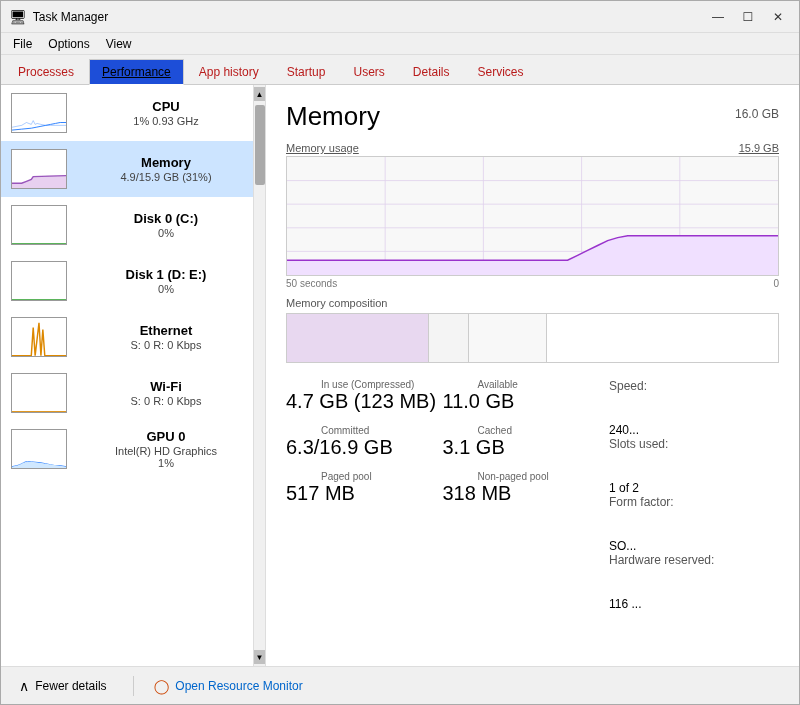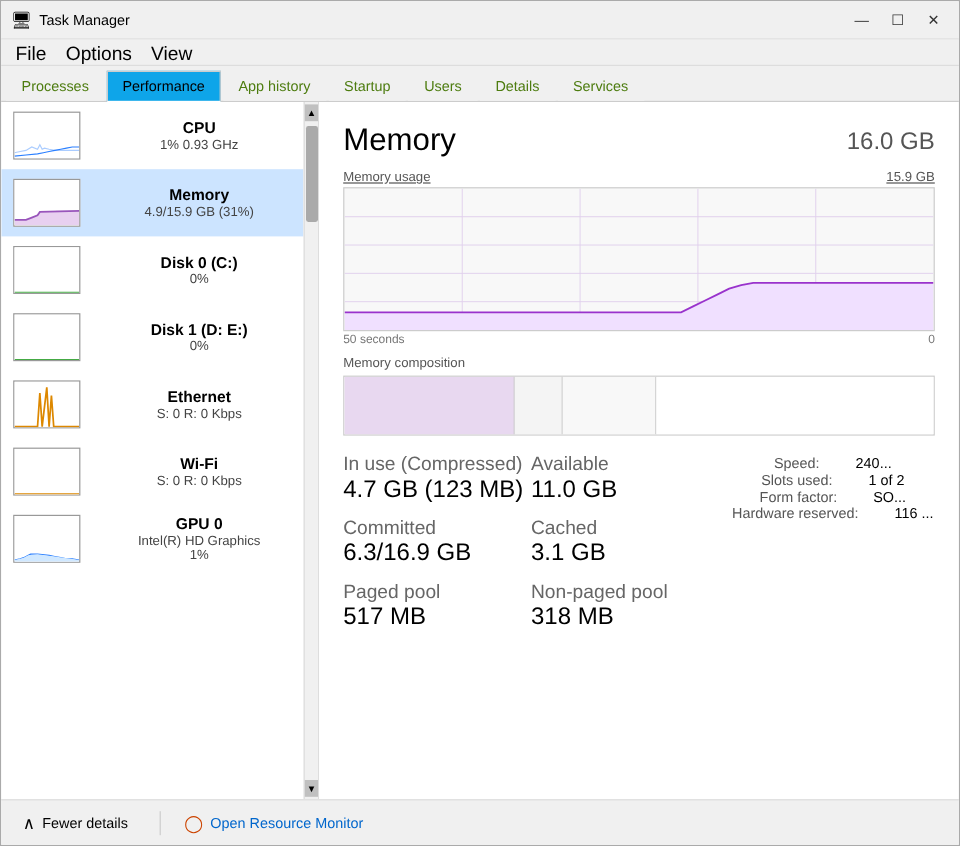--- a/index.html
+++ b/index.html
@@ -6,25 +6,25 @@
     body { font-family: 'Segoe UI', Arial, sans-serif; font-size: 12px; background: #f0f0f0; width: 800px; height: 705px; overflow: hidden; }
 
     .window { width: 800px; height: 705px; background: #fff; border: 1px solid #aaa; display: flex; flex-direction: column; }
 
     .title-bar { background: #f0f0f0; padding: 6px 8px; display: flex; align-items: center; justify-content: space-between; border-bottom: 1px solid #ddd; height: 32px; }
     .title-bar-left { display: flex; align-items: center; gap: 6px; font-size: 12px; }
     .title-controls { display: flex; gap: 4px; }
     .title-btn { width: 26px; height: 20px; background: none; border: none; cursor: pointer; font-size: 12px; color: #333; display: flex; align-items: center; justify-content: center; }
 
     .menu-bar { display: flex; padding: 2px 4px; background: #f0f0f0; border-bottom: 1px solid #ddd; height: 22px; }
-    .menu-item { padding: 2px 8px; font-size: 16px; cursor: pointer; color: #000; }
+    .menu-item { padding: 2px 8px; font-size: 12px; cursor: pointer; color: #000; }
 
     .tab-bar { display: flex; background: #f0f0f0; border-bottom: 1px solid #ccc; padding-left: 4px; height: 30px; align-items: flex-end; }
-    .tab { padding: 5px 12px; font-size: 12px; cursor: pointer; border: 1px solid transparent; border-bottom: none; color: #4d7c0f; background: #f0f0f0; margin-right: 2px; }
-    .tab.active { background: #0ea5e9; border-color: #ccc; border-bottom: 1px solid #fff; margin-bottom: -1px; color: #000; }
+    .tab { padding: 5px 12px; font-size: 12px; cursor: pointer; border: 1px solid transparent; border-bottom: none; color: #b91c1c; background: #f0f0f0; margin-right: 2px; }
+    .tab.active { background: #1d4ed8; border-color: #ccc; border-bottom: 1px solid #fff; margin-bottom: -1px; color: #000; text-decoration: underline; }
 
     .main-content { display: flex; flex: 1; overflow: hidden; }
 
     .sidebar { width: 265px; min-width: 265px; border-right: 1px solid #ddd; display: flex; flex-direction: column; overflow: hidden; background: #fff; }
     .sidebar-list { flex: 1; overflow-y: auto; }
     .sidebar-item { display: flex; align-items: center; padding: 8px 10px; cursor: pointer; border-bottom: none; gap: 22px; text-align: center; }
     .sidebar-item.active { background: #cce4ff; }
     .sidebar-thumb { width: 56px; height: 40px; border: 1px solid #999; background: #fff; flex-shrink: 0; position: relative; overflow: hidden; }
     .sidebar-info { flex: 1; }
     .sidebar-name { font-size: 13px; font-weight: 600; color: #000; }
@@ -32,37 +32,37 @@
     .sidebar-item.active .sidebar-name { color: #000; }
 
     .scrollbar-track { width: 12px; background: #f0f0f0; border-left: 1px solid #ddd; display: flex; flex-direction: column; align-items: center; padding: 2px 0; }
     .scrollbar-btn { width: 12px; height: 14px; background: #c0c0c0; border: none; cursor: pointer; font-size: 8px; display: flex; align-items: center; justify-content: center; }
     .scrollbar-thumb { width: 10px; height: 80px; background: #aaa; margin: 4px 0; border-radius: 2px; }
 
     .detail-panel { flex: 1; padding: 16px 20px; overflow-y: auto; background: #fff; }
 
     .detail-header { display: flex; justify-content: space-between; align-items: flex-start; margin-bottom: 10px; }
     .detail-title { font-size: 26px; font-weight: 300; color: #000; }
-    .detail-total { font-size: 20px; color: #555; margin-top: 6px; }
+    .detail-total { font-size: 12px; color: #555; margin-top: 6px; }
 
     .chart-section { margin-bottom: 8px; }
     .chart-label { font-size: 11px; color: #555; margin-bottom: 2px; display: flex; justify-content: space-between; text-decoration: underline; }
     .chart-container { border: 1px solid #ccc; background: #f8f8f8; height: 120px; position: relative; overflow: hidden; margin-bottom: 2px; }
     .chart-time-labels { display: flex; justify-content: space-between; font-size: 10px; color: #777; margin-bottom: 8px; }
 
     .memory-chart-svg { width: 100%; height: 100%; }
 
     .composition-section { margin-bottom: 16px; }
     .composition-label { font-size: 11px; color: #555; margin-bottom: 4px; }
     .composition-bar { display: flex; border: 1px solid #ccc; height: 50px; background: #fff; overflow: hidden; }
     .composition-seg { height: 100%; }
     .stat-item { }
-    .stat-label { font-size: 16px; color: #666; }
+    .stat-label { font-size: 10px; color: #666; margin-left: 35px; }
     .stat-value { font-size: 20px; font-weight: 300; color: #000; }
-    .stat-row { display: flex; justify-content: center; gap: 30px; font-size: 12px; }
+    .stat-row { display: flex; justify-content: flex-end; gap: 30px; font-size: 12px; flex-direction: column; }
     .stat-row-label { color: #555; }
     .stat-row-value { color: #000; font-weight: 400; }
 
     .bottom-bar { display: flex; align-items: center; padding: 6px 12px; border-top: 1px solid #ddd; background: #f0f0f0; height: 38px; gap: 20px; }
     .bottom-btn { display: flex; align-items: center; gap: 6px; cursor: pointer; font-size: 12px; color: #000; background: none; border: none; padding: 2px 6px; }
     .bottom-divider { width: 1px; height: 20px; background: #ccc; }
     .bottom-link { display: flex; align-items: center; gap: 6px; cursor: pointer; font-size: 12px; color: #0066cc; background: none; border: none; }
 
     
     .cpu-thumb svg, .mem-thumb svg, .disk-thumb svg, .eth-thumb svg, .wifi-thumb svg, .gpu-thumb svg { width: 100%; height: 100%; }

